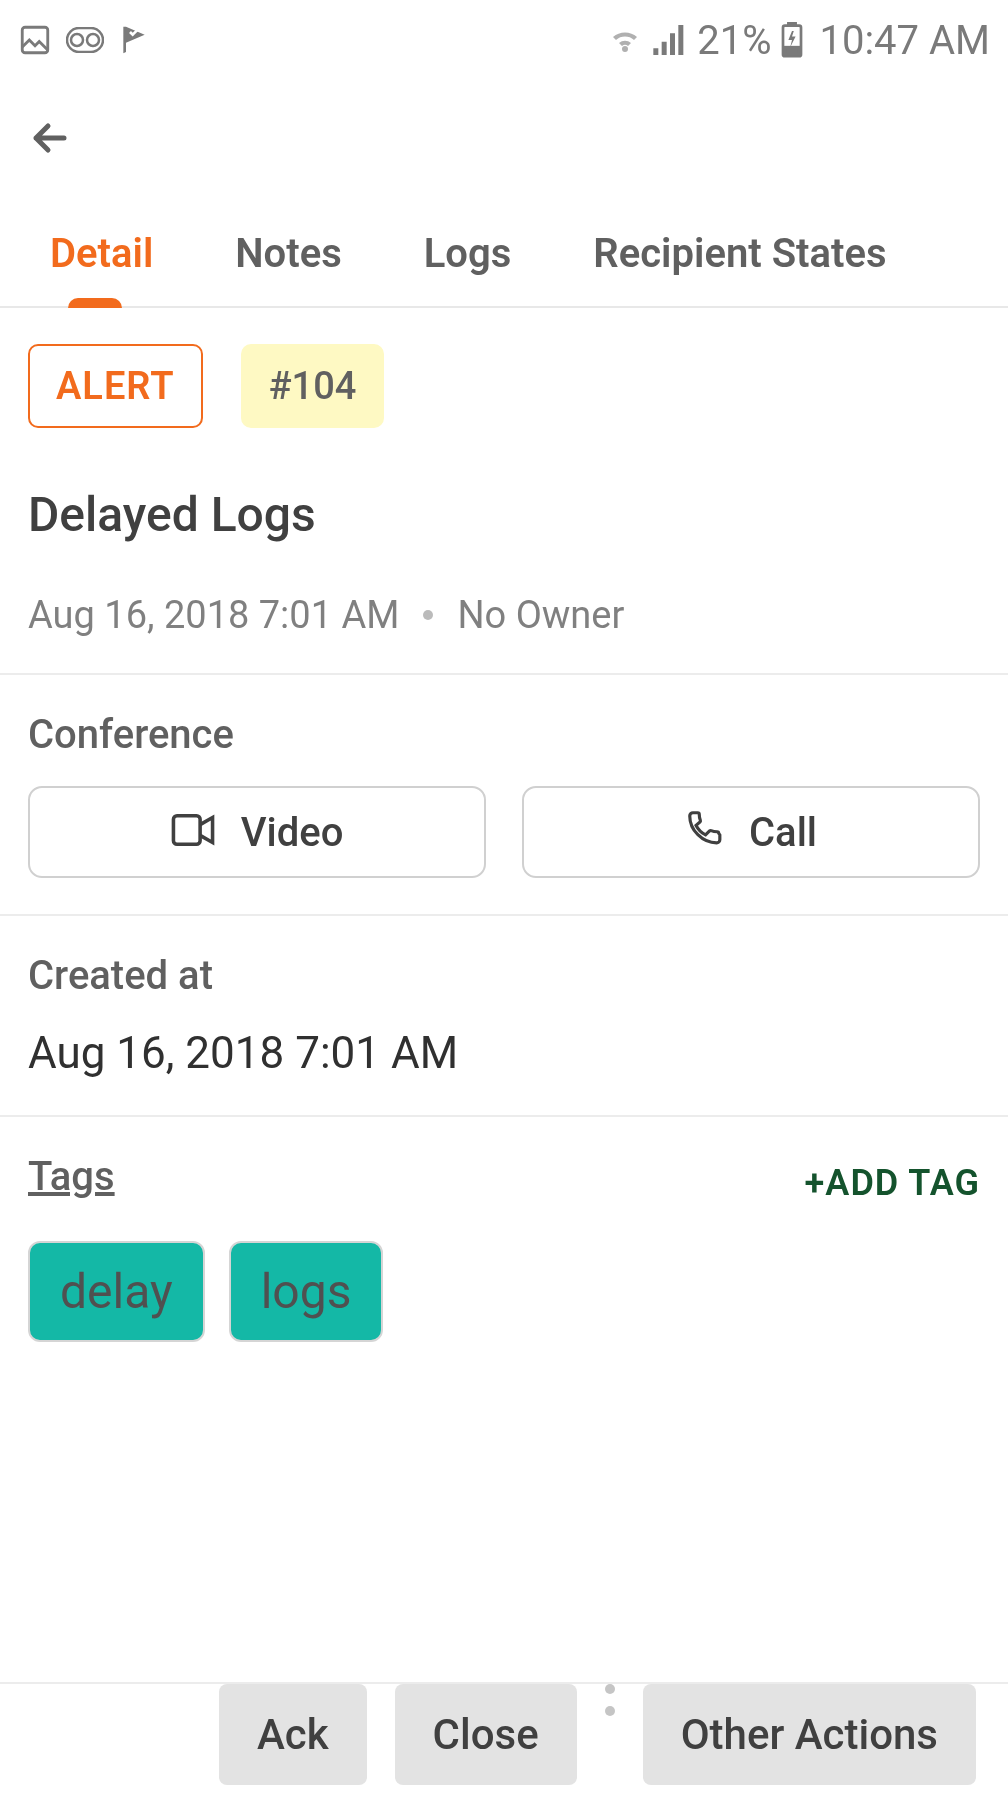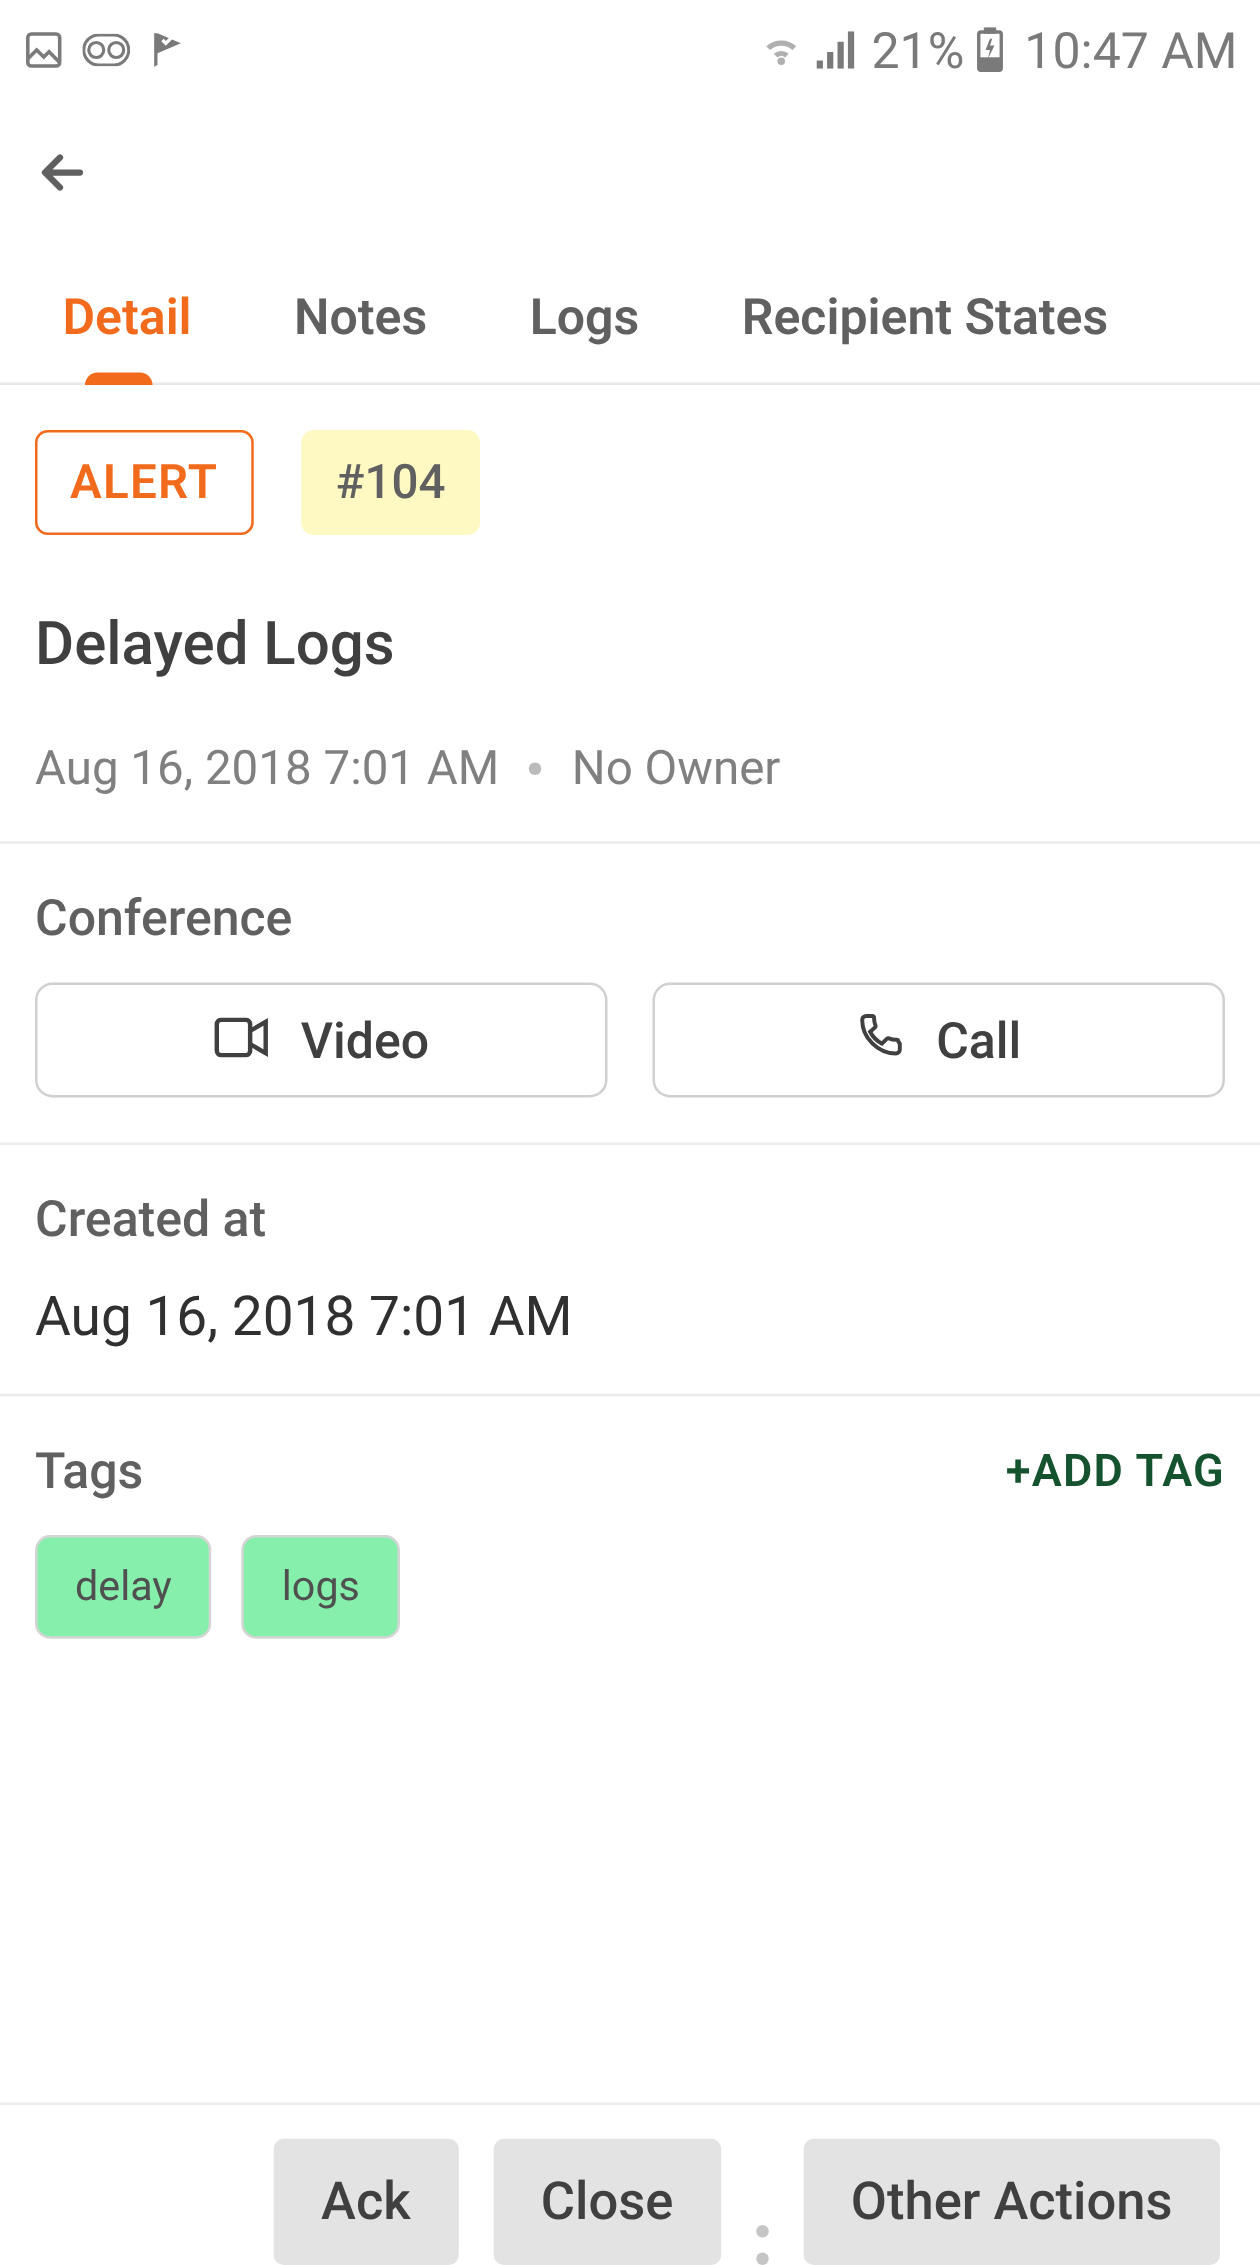--- a/index.html
+++ b/index.html
@@ -206,38 +206,38 @@
       font-weight: 600;
       letter-spacing: 1px;
     }
     .tags-row {
       display: flex;
       gap: 24px;
       margin-top: 28px;
     }
     .tag-chip {
       border: 2px solid #d5d5d5;
-      background: #86efac;
+      background: #14b8a6;
       border-radius: 12px;
       padding: 20px 30px;
-      font-size: 33px;
+      font-size: 48px;
       color: #505050;
     }
 
     
     .action-bar {
       position: absolute;
       bottom: 0;
       left: 0;
       right: 0;
       height: 130px;
       background: #fff;
       border-top: 2px solid #ececec;
       display: flex;
-      align-items: flex-end;
+      align-items: flex-start;
       justify-content: flex-end;
       gap: 28px;
       padding: 0 32px 0 0;
     }
     .action-btn {
       background: #e3e3e3;
       color: #404040;
       font-size: 42px;
       padding: 26px 38px;
       border-radius: 8px;
@@ -354,21 +354,21 @@
   </div>
 </div>
 
 <div class="section">
   <div class="section-label">Created at</div>
   <div class="created-value">Aug 16, 2018 7:01 AM</div>
 </div>
 
 <div class="section no-border" style="padding-bottom:10px;">
   <div class="tags-header">
-    <div class="section-label" style="margin-bottom:0;">Tags</div>
+    <div class="section-label" style="margin-bottom:13px;text-decoration:underline;">Tags</div>
     <div class="add-tag">+ADD TAG</div>
   </div>
   <div class="tags-row">
     <div class="tag-chip">delay</div>
     <div class="tag-chip">logs</div>
   </div>
 </div>
 
 <div class="action-bar">
   <div class="action-btn">Ack</div>

